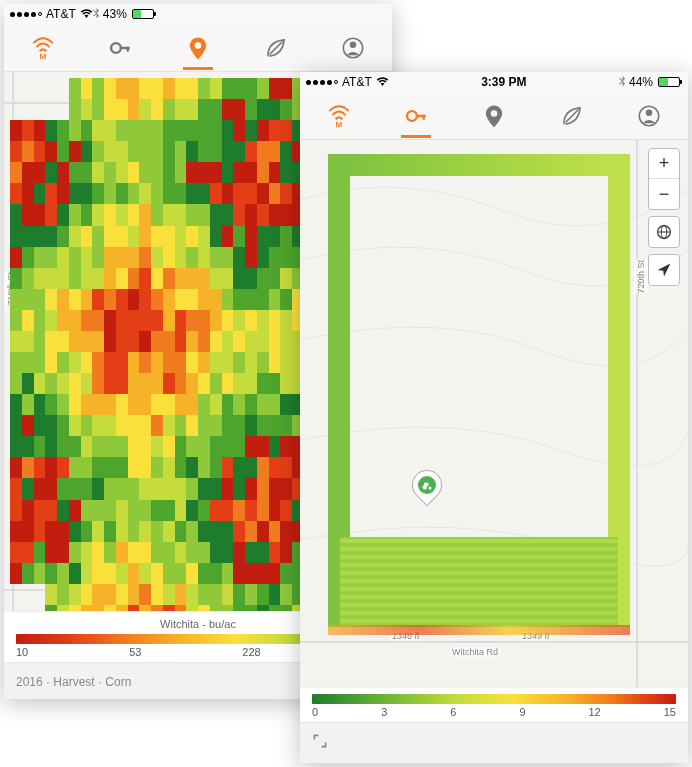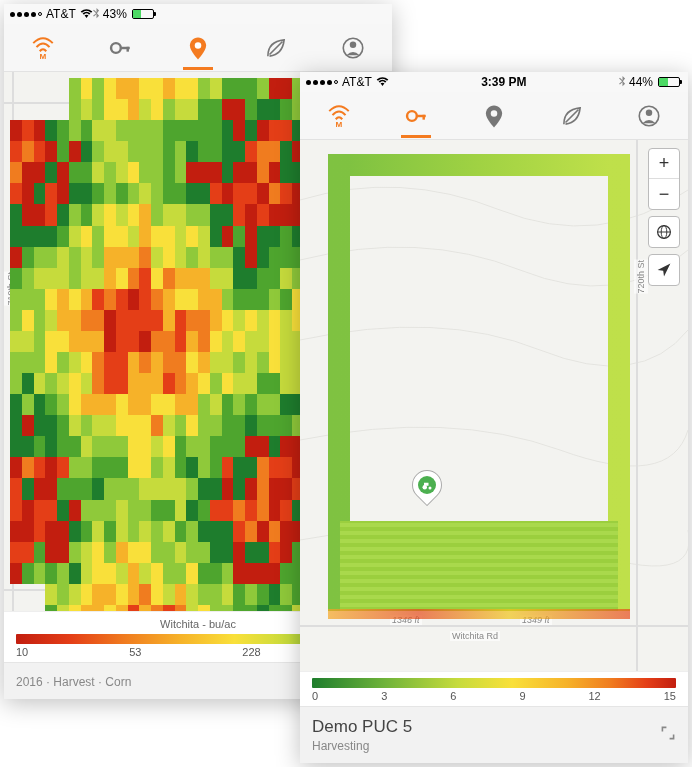--- a/index.html
+++ b/index.html
@@ -1255,23 +1255,19 @@
         <span>0</span>
         <span>3</span>
         <span>6</span>
         <span>9</span>
         <span>12</span>
         <span>15</span>
       </div>
   </div>
 
   <div class="footer">
-    <div>
-      <div class="title">Demo PUC 5</div>
-      <div class="subtitle">Harvesting</div>
-    </div>
     <span class="expand-ic">
       <svg viewBox="0 0 20 20" fill="none" stroke-width="2">
           <path d="M3 8 L3 3 L8 3 M12 17 L17 17 L17 12"></path>
         </svg>
     </span>
   </div>
 </div>
 
 </body></html>

